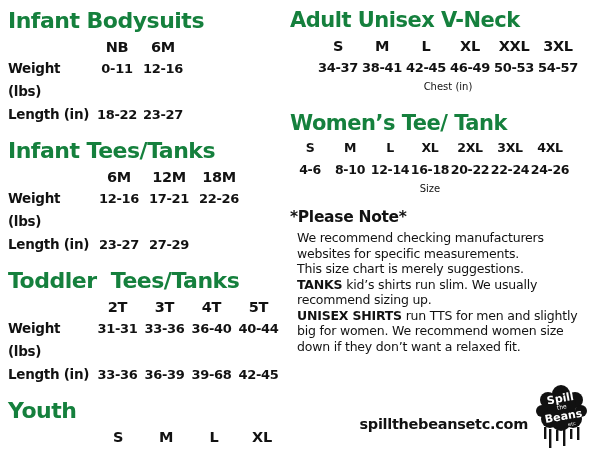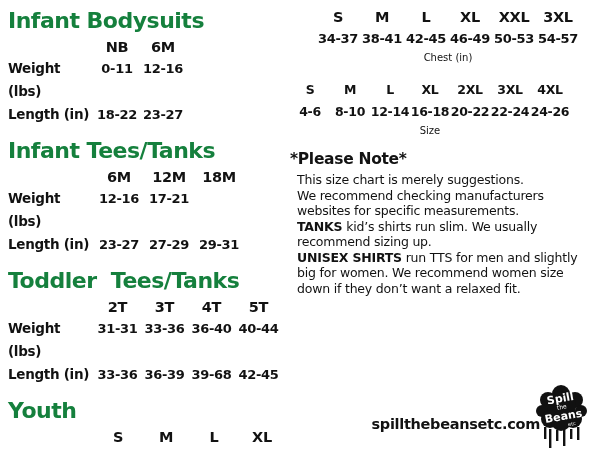--- a/index.html
+++ b/index.html
@@ -41,21 +41,21 @@
   .tbl-women .tcell{width:40px;font-size:12.5px;}
   .tfoot-women{width:280px;text-align:center;}
   .sec-women{margin-top:14px;}
 
   .note{margin-top:8px;}
   .note-title{font-weight:bold;font-size:15.5px;line-height:20px;letter-spacing:-0.3px;}
   .note-items{margin-left:7px;margin-top:3px;width:296px;}
   .note-item{margin:0;font-size:12.5px;line-height:15.5px;letter-spacing:-0.2px;}
   .nb{font-weight:bold;}
 
-  .website{position:absolute;right:52px;bottom:12px;font-weight:bold;font-size:14.5px;letter-spacing:-0.3px;}
+  .website{position:absolute;right:64px;bottom:12px;font-weight:bold;font-size:14.5px;letter-spacing:-0.3px;}
   .logo{position:absolute;right:0;bottom:-6px;}
 </style>
 </head>
 <body>
 
 <div class="page">
 
   <div class="col left">
 
     <section class="sec">
@@ -85,26 +85,26 @@
           <div class="trow thead">
             <div class="tlabel"></div>
             <div class="tcell thcell">6M</div>
             <div class="tcell thcell">12M</div>
             <div class="tcell thcell">18M</div>
           </div>
           <div class="trow">
             <div class="tlabel">Weight (lbs)</div>
             <div class="tcell">12-16</div>
             <div class="tcell">17-21</div>
+            <div class="tcell">22-26</div>
           </div>
           <div class="trow">
             <div class="tlabel">Length (in)</div>
             <div class="tcell">23-27</div>
             <div class="tcell">27-29</div>
-            <div class="tcell">29-31</div>
           </div>
         </div>
     </section>
 
     <section class="sec">
       <h2 class="sec-title">Toddler  Tees/Tanks</h2>
       <div class="tbl tbl-toddler">
           <div class="trow thead">
             <div class="tlabel"></div>
             <div class="tcell thcell">2T</div>
@@ -147,20 +147,21 @@
             <div class="tcell">18</div>
           </div>
         </div>
     </section>
 
   </div>
 
   <div class="col right">
 
     <section class="sec">
+      <h2 class="sec-title adult-head">Adult Unisex V-Neck</h2>
       <div class="tbl tbl-adult">
           <div class="trow thead">
             <div class="tcell thcell">S</div>
             <div class="tcell thcell">M</div>
             <div class="tcell thcell">L</div>
             <div class="tcell thcell">XL</div>
             <div class="tcell thcell">XXL</div>
             <div class="tcell thcell">3XL</div>
           </div>
           <div class="trow">
@@ -169,20 +170,21 @@
             <div class="tcell">42-45</div>
             <div class="tcell">46-49</div>
             <div class="tcell">50-53</div>
             <div class="tcell">54-57</div>
           </div>
         </div>
       <div class="tfoot tfoot-adult">Chest (in)</div>
     </section>
 
     <section class="sec sec-women">
+      <h2 class="sec-title">Women’s Tee/ Tank</h2>
       <div class="tbl tbl-women">
           <div class="trow thead">
             <div class="tcell thcell">S</div>
             <div class="tcell thcell">M</div>
             <div class="tcell thcell">L</div>
             <div class="tcell thcell">XL</div>
             <div class="tcell thcell">2XL</div>
             <div class="tcell thcell">3XL</div>
             <div class="tcell thcell">4XL</div>
           </div>
@@ -195,22 +197,22 @@
             <div class="tcell">22-24</div>
             <div class="tcell">24-26</div>
           </div>
         </div>
       <div class="tfoot tfoot-women">Size</div>
     </section>
 
     <section class="note">
       <div class="note-title">*Please Note*</div>
       <div class="note-items">
+        <p class="note-item"><span class="nb"></span><span>We recommend checking manufacturers websites for specific measurements.</span></p>
         <p class="note-item"><span class="nb"></span><span>This size chart is merely suggestions.</span></p>
-        <p class="note-item"><span class="nb"></span><span>We recommend checking manufacturers websites for specific measurements.</span></p>
         <p class="note-item"><span class="nb">TANKS</span><span> kid’s shirts run slim. We usually recommend sizing up.</span></p>
         <p class="note-item"><span class="nb">UNISEX SHIRTS</span><span> run TTS for men and slightly big for women. We recommend women size down if they don’t want a relaxed fit.</span></p>
       </div>
     </section>
 
     <div class="website">spillthebeansetc.com</div>
 
     <svg class="logo" width="60" height="72" viewBox="0 0 60 72" aria-hidden="true">
       <g fill="#111111">
         <circle cx="29" cy="16" r="9"></circle>

